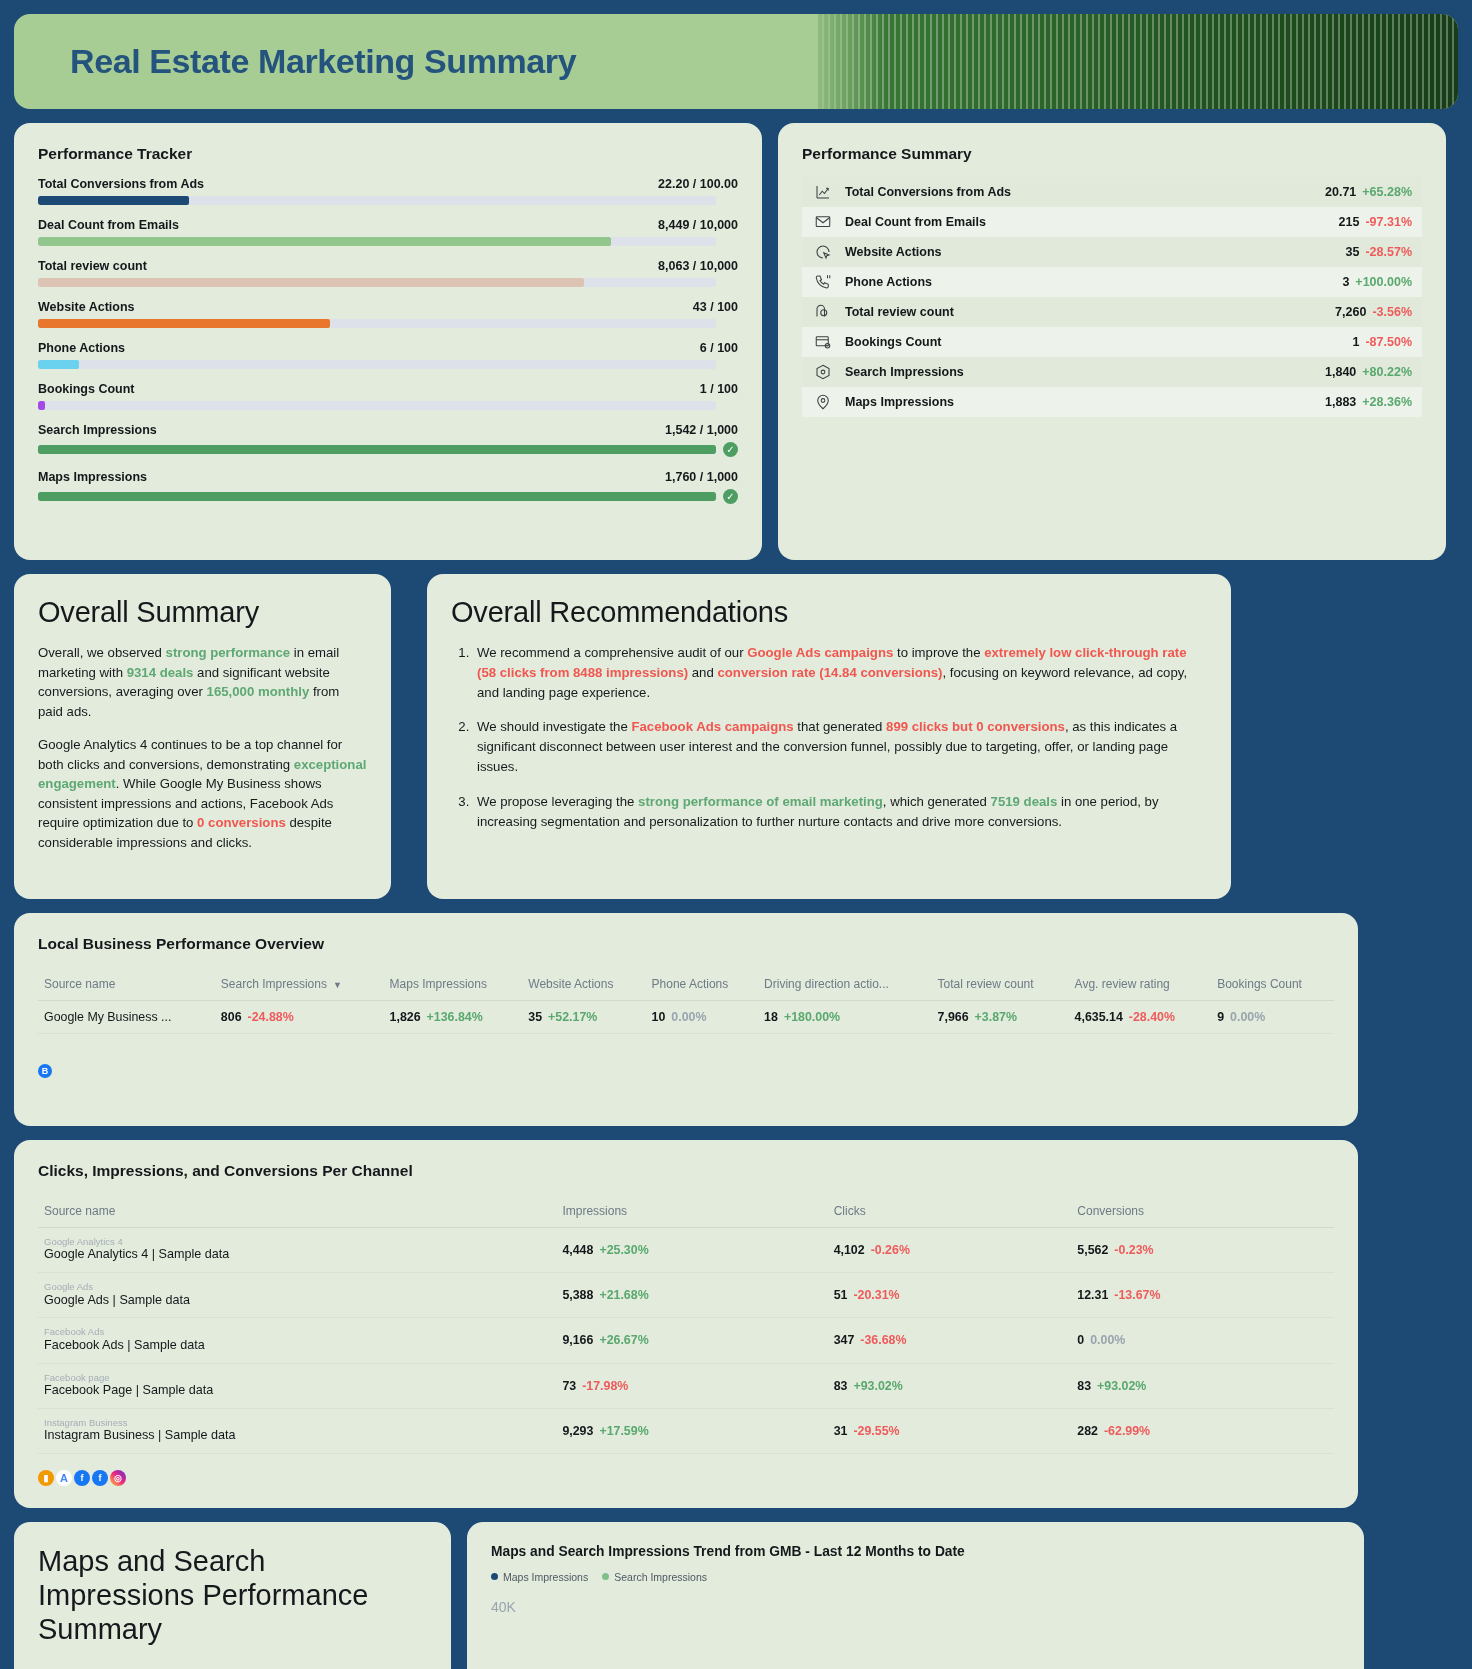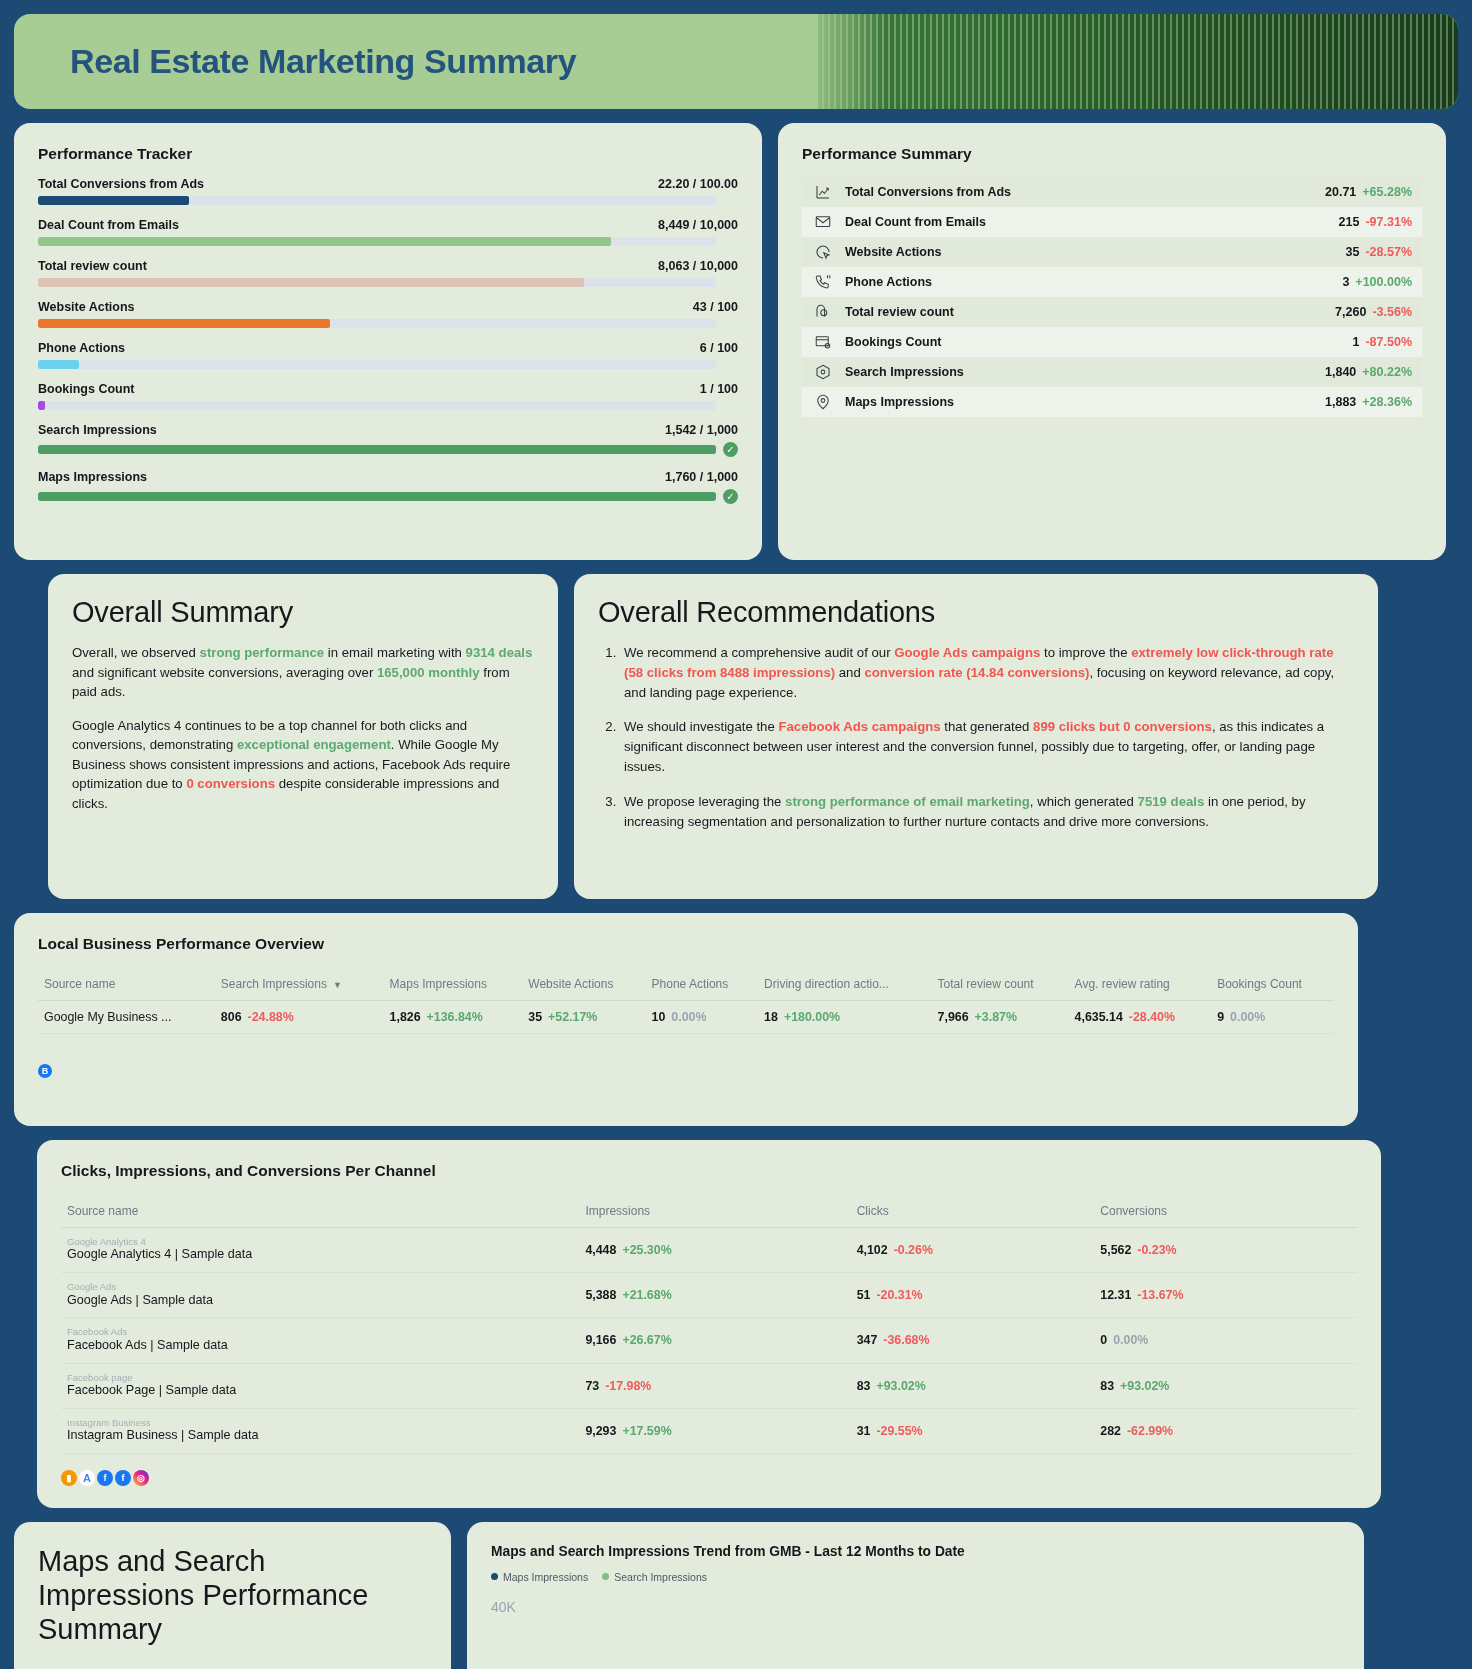--- a/index.html
+++ b/index.html
@@ -96,31 +96,31 @@
   .ps-icon { width: 26px; height: 20px; margin-right: 9px; flex: 0 0 26px;
              display: flex; align-items: center; justify-content: center; color: #3c4044; }
   .ps-name { flex: 1; font-weight: bold; color: #15181b; }
   .ps-val  { font-weight: bold; color: #15181b; margin-right: 6px; }
   .ps-delta { font-weight: bold; }
   .up   { color: #59a86e; }
   .down { color: #ef5b5b; }
   .zero { color: #9aa4ae; }
 
   
-  #overall-summary { width: 510px; min-height: 325px; margin-left: 34px; }
-  #overall-recs    { width: 804px; min-height: 325px; }
+  #overall-summary { width: 377px; min-height: 325px; }
+  #overall-recs    { width: 804px; min-height: 325px; margin-left: 20px; }
   .para { font-size: 13.2px; line-height: 1.48; color: #181b1e; margin-bottom: 14px; }
   .g { color: #5ea873; font-weight: bold; }
   .r { color: #f1564f; font-weight: bold; }
   ol.recs { margin: 0 0 0 22px; padding: 0; }
   ol.recs li { font-size: 13.2px; line-height: 1.5; color: #181b1e; margin-bottom: 15px; padding-left: 4px; }
 
   
   #local-card   { width: 1344px; min-height: 213px; }
-  #channel-card { width: 1344px; min-height: 300px; margin-left: 23px; }
+  #channel-card { width: 1344px; min-height: 300px; }
   table.dt { width: 100%; border-collapse: collapse; }
   table.dt th {
     font-size: 12px; font-weight: normal; color: #6e7a86;
     text-align: left; padding: 10px 6px 9px 6px;
     border-bottom: 1px solid #d2dbcb; white-space: nowrap;
   }
   table.dt td {
     font-size: 12.4px; color: #15181b; padding: 9px 6px;
     border-bottom: 1px solid #d9e1d3; white-space: nowrap;
   }

